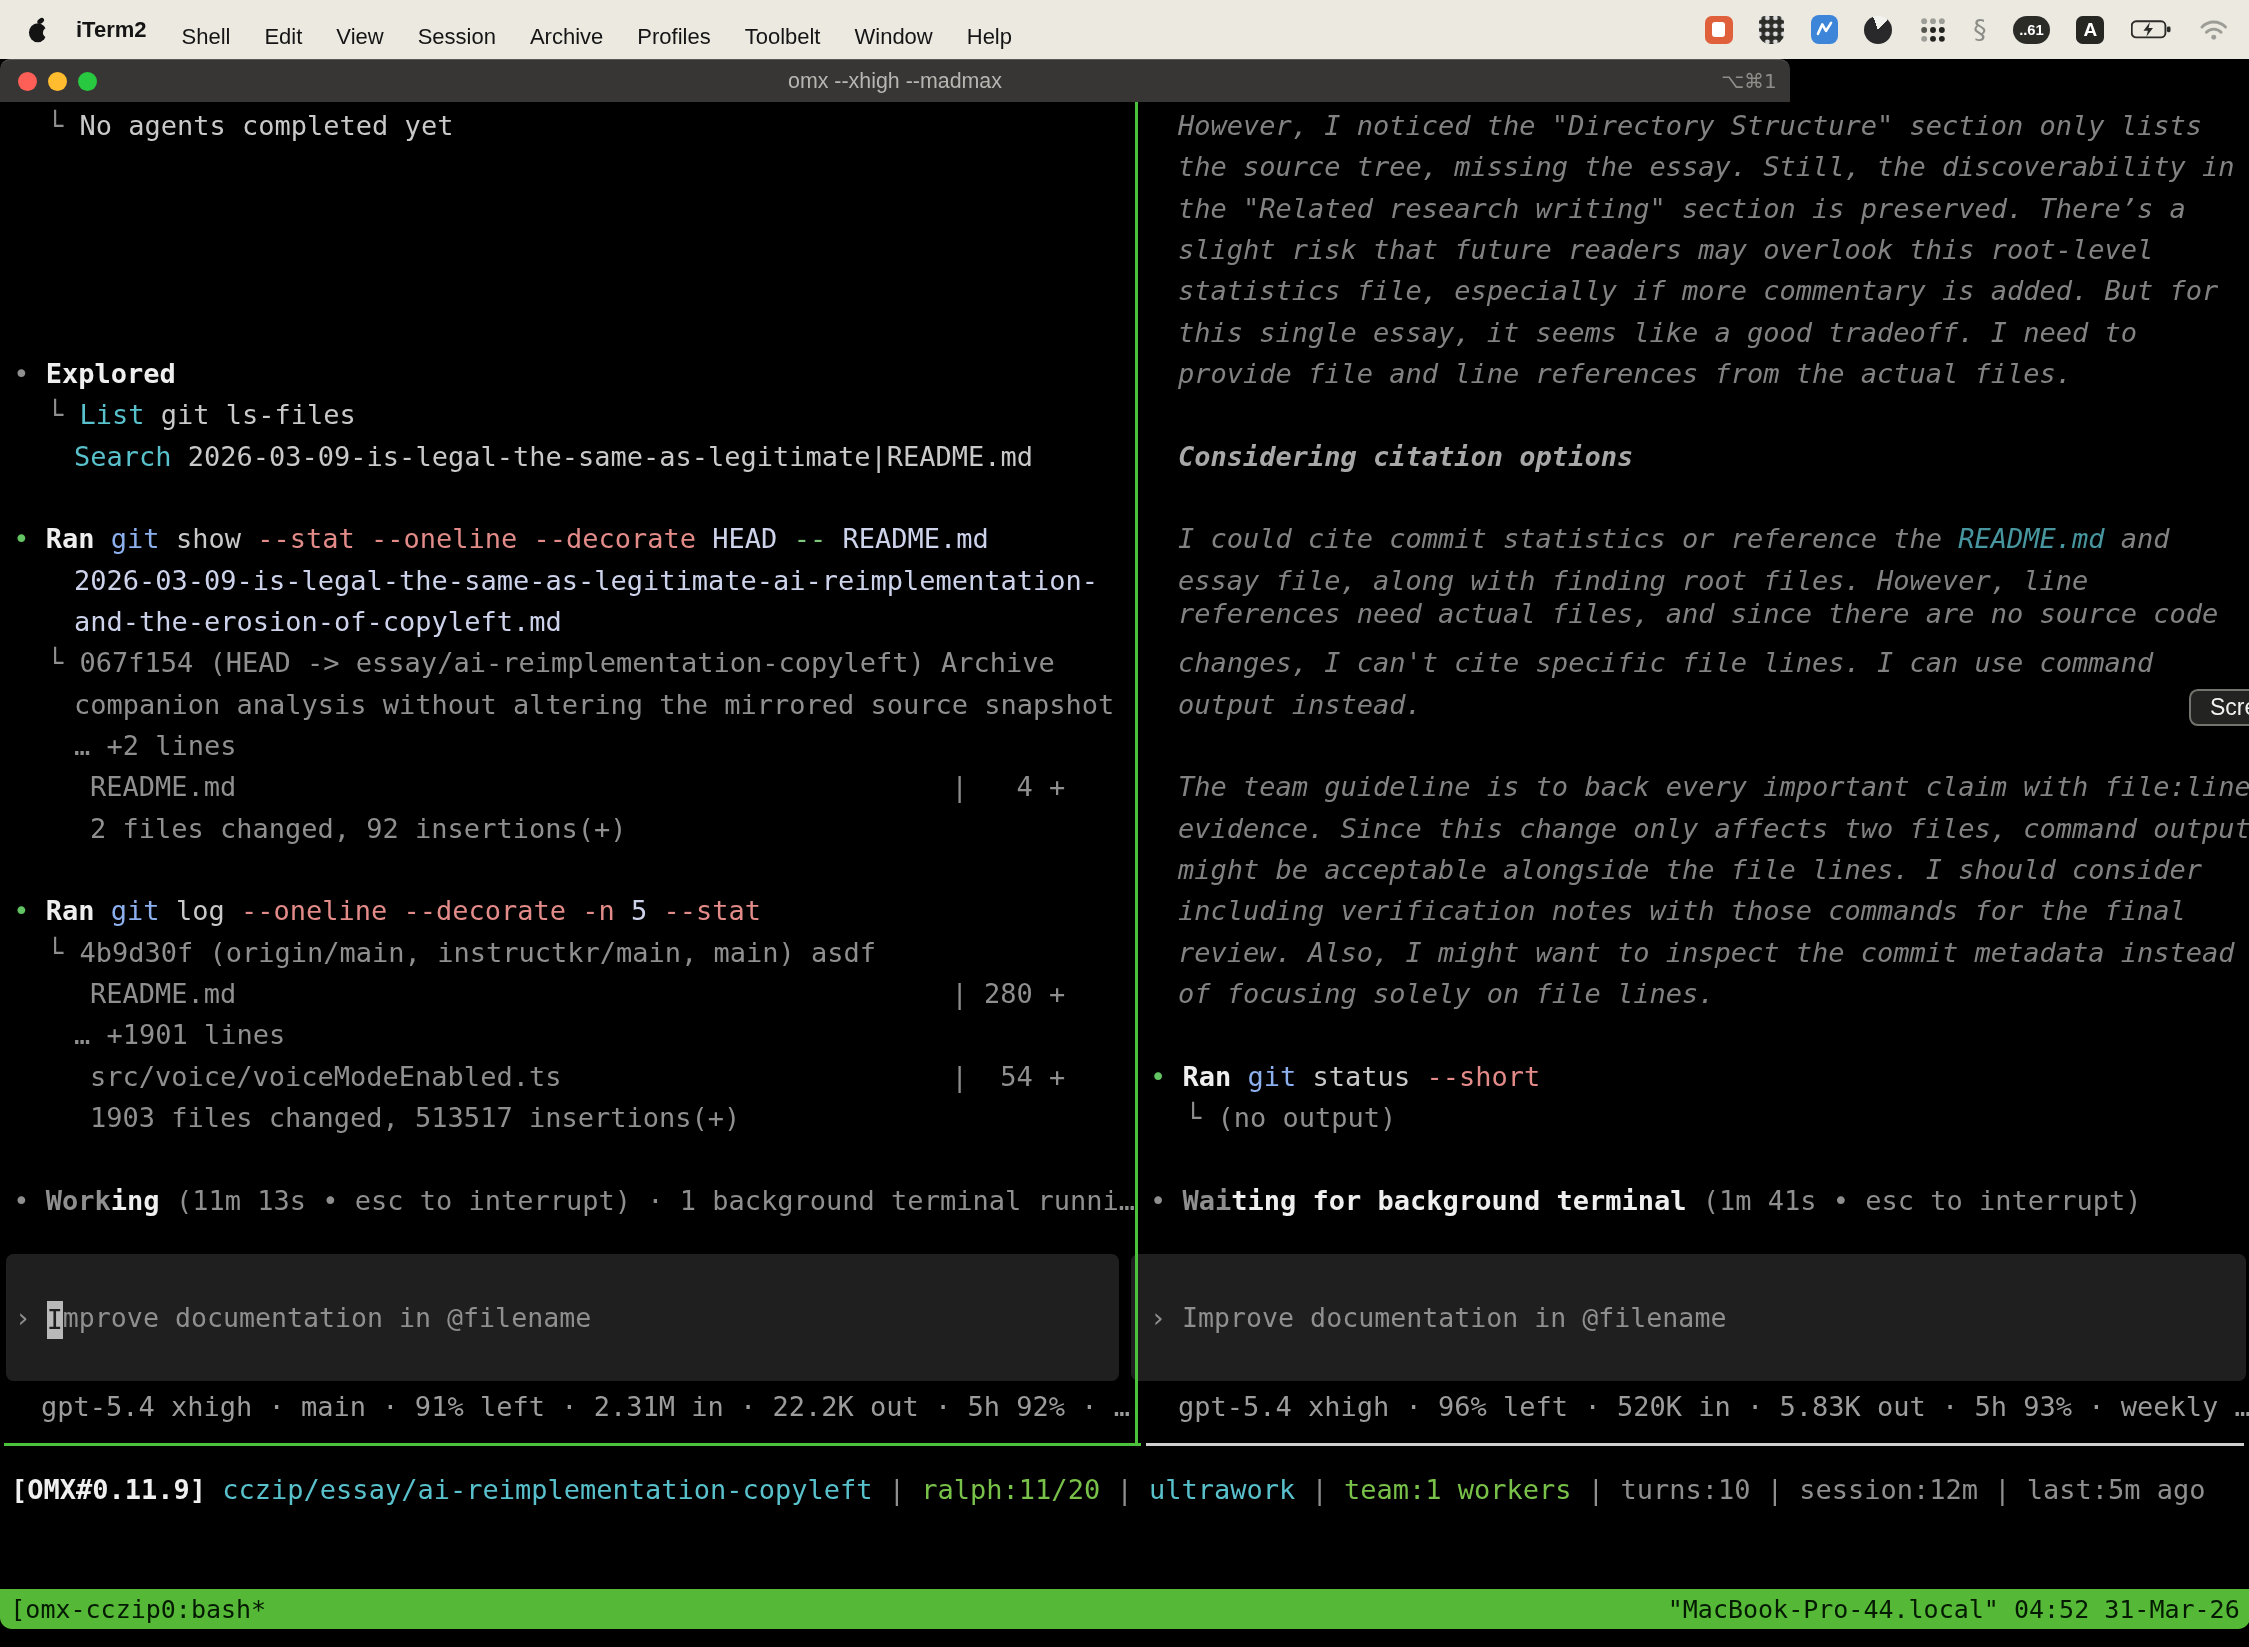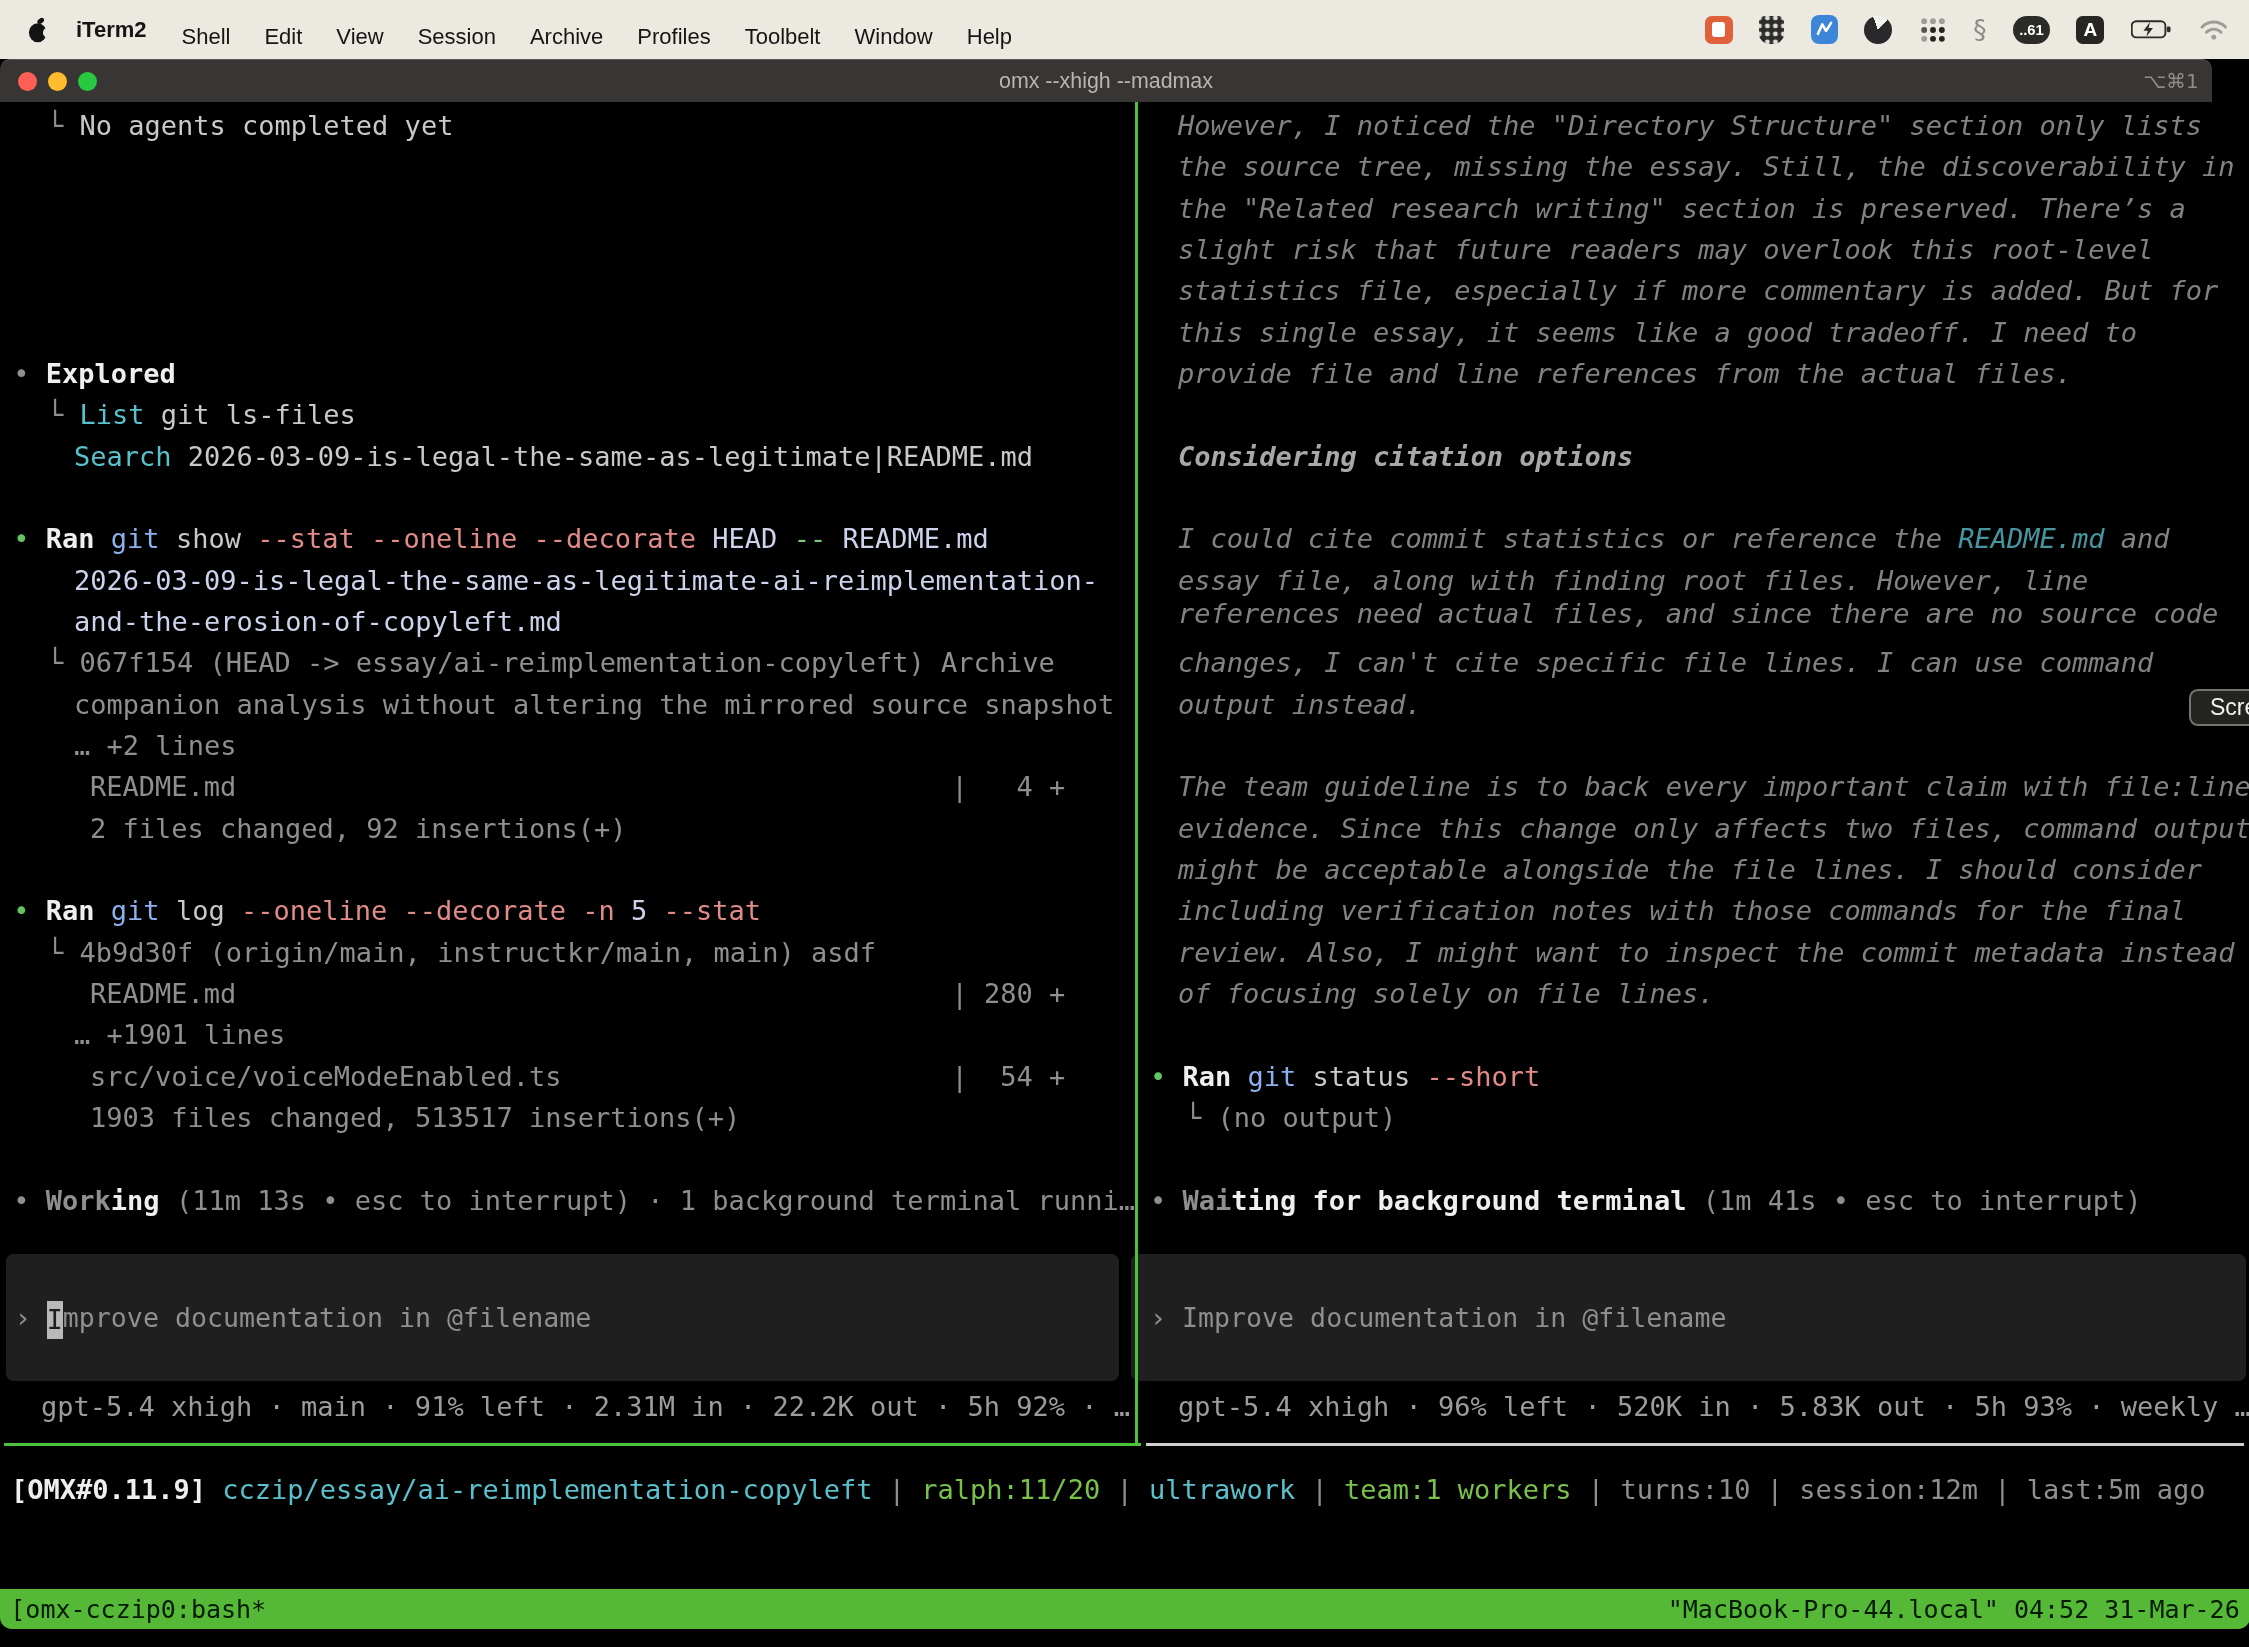--- a/index.html
+++ b/index.html
@@ -30,21 +30,21 @@
   .ic-blue{width:26.6px;height:29.5px;background:#3d85d8;border-radius:8px;}
   .ic-pie{width:28px;height:28px;border-radius:50%;
     background:conic-gradient(from -20deg,#f2f2ef 0 62deg,#29292b 62deg 360deg);}
   .ic-badge61{min-width:35px;height:28px;background:#2b2b28;border-radius:14px;color:#fff;
     font-family:"Liberation Sans",sans-serif;font-size:14.8px;font-weight:bold;padding:0 5.9px;}
   .ic-a{width:28px;height:28px;background:#262622;border-radius:6.6px;color:#fff;
     font-family:"Liberation Sans",sans-serif;font-size:19px;font-weight:bold;}
   .ic-glyph{font-size:26.6px;color:#8d8d87;font-family:"DejaVu Sans",sans-serif;}
 
   
-  .title-bar{position:absolute;left:0;top:59px;width:2212px;height:43px;background:var(--titlebar_bg);
+  .title-bar{position:absolute;left:0;top:59px;width:1790px;height:43px;background:var(--titlebar_bg);
     border-radius:10.3px 10.3px 0 0;border-top:0.7px solid #5b5a58;}
   .traffic{position:absolute;left:17.7px;top:11.8px;display:flex;gap:11px;}
   .tl{width:19px;height:19px;border-radius:50%;}
   .tl.red{background:#ff5f57;}.tl.yellow{background:#febc2e;}.tl.green{background:#28c840;}
   .win-title{position:absolute;left:0;right:0;top:0;height:43px;line-height:43px;text-align:center;
     color:#b8b6b2;font-family:"Liberation Sans",sans-serif;font-size:21.4px;}
   .win-shortcut{position:absolute;right:13.3px;top:0;height:43px;line-height:43px;color:#8f8d89;
     font-family:"DejaVu Sans",sans-serif;font-size:20px;}
 
   

